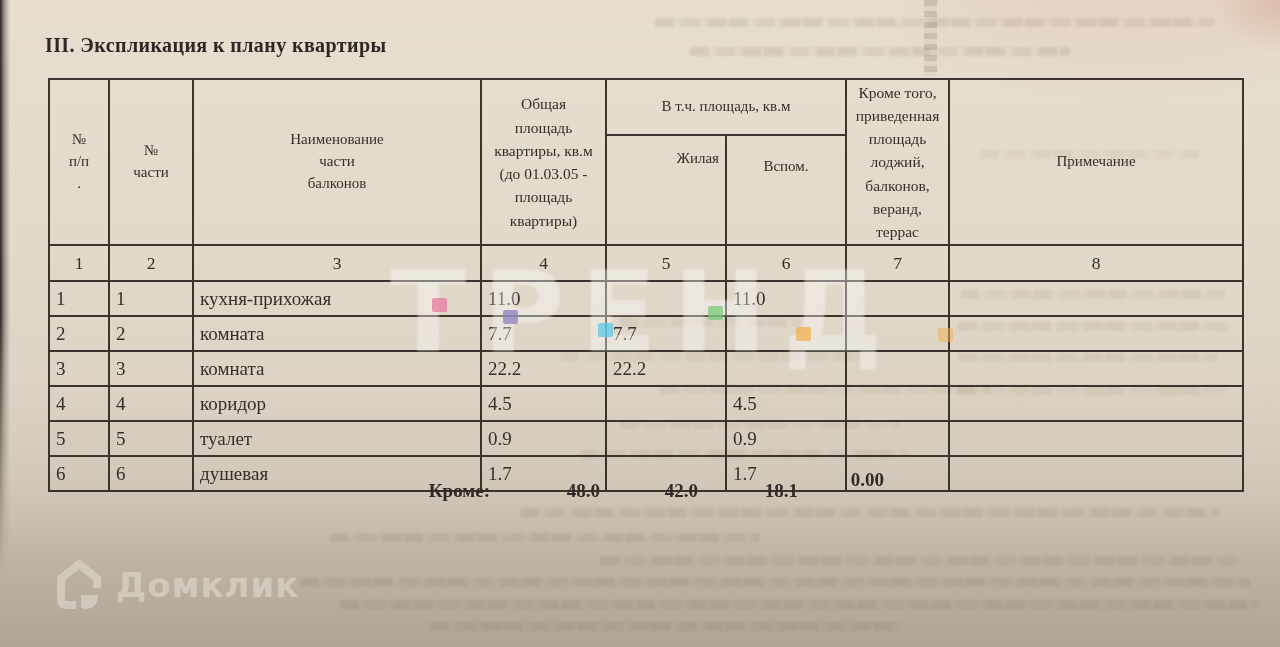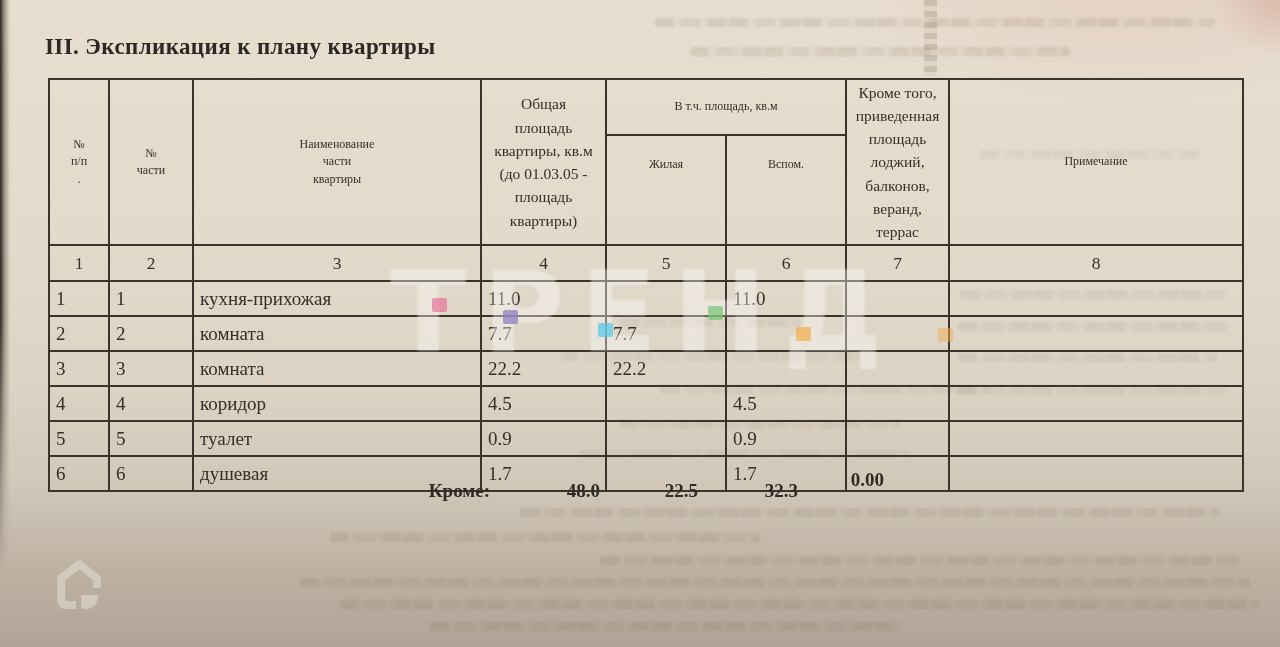--- a/index.html
+++ b/index.html
@@ -15,36 +15,36 @@
     background:linear-gradient(90deg, rgba(24,17,11,0.9), rgba(24,17,11,0.35) 45%, rgba(24,17,11,0));
     -webkit-mask-image:linear-gradient(180deg,#000 0%,#000 55%,transparent 100%);
     mask-image:linear-gradient(180deg,#000 0%,#000 55%,transparent 100%);
   }
   .corner-smudge{
     position:absolute;right:0;top:0;width:70px;height:55px;
     background:radial-gradient(ellipse at 100% 0%, rgba(190,110,100,0.28), rgba(190,110,100,0) 70%);
   }
   .title{
     position:absolute;left:45px;top:34px;
-    font-size:23px;font-weight:bold;color:#2c2824;letter-spacing:0.4px;
+    font-size:20px;font-weight:bold;color:#2c2824;letter-spacing:0.4px;
   }
   table.explication{
     position:absolute;left:48px;top:78px;width:1194px;
     border-collapse:collapse;table-layout:fixed;
     color:#33302a;
   }
   table.explication td, table.explication th{
     border:2px solid #3a342c;
     padding:0 6px;
     font-weight:normal;
     overflow:hidden;
   }
   .hdr{
     text-align:center;vertical-align:middle;
-    font-size:12px;line-height:1.45;
+    font-size:15px;line-height:1.45;
   }
   .pre{white-space:pre-line;}
   .hdr-small{font-size:15.5px;line-height:1.5;}
   .hdr-bottom td, .hdr-bottom th{border-bottom-width:3px;}
   .numrow td{
     height:34px;text-align:center;font-size:17.5px;
   }
   .datarow td{height:33px;font-size:19px;}
   .cell-left{text-align:left;padding-left:7px;}
   .cell-num{text-align:left;padding-right:7px;}
@@ -128,39 +128,39 @@
   </colgroup>
   <tbody>
     <tr class="hdr-bottom">
       <td class="hdr pre" rowspan="2" style="height:164px">№
 п/п
 .</td>
       <td class="hdr pre" rowspan="2">№
 части</td>
       <td class="hdr pre" rowspan="2">Наименование
 части
-квартиры</td>
+балконов</td>
       <td class="hdr pre hdr-small" rowspan="2">Общая
 площадь
 квартиры, кв.м
 (до 01.03.05 -
 площадь
 квартиры)</td>
       <td class="hdr" colspan="2" style="height:54px;border-bottom-width:2px;">В т.ч. площадь, кв.м</td>
       <td class="hdr pre hdr-small" rowspan="2">Кроме того,
 приведенная
 площадь
 лоджий,
 балконов,
 веранд,
 террас</td>
       <td class="hdr" rowspan="2">Примечание</td>
     </tr>
     <tr class="hdr-bottom">
-      <td class="hdr" style="vertical-align:top;padding-top:20px;">Жилая</td>
+      <td class="hdr" style="vertical-align:top;padding-top:12px;text-align:right;">Жилая</td>
       <td class="hdr" style="vertical-align:top;padding-top:20px;">Вспом.</td>
     </tr>
     <tr class="numrow">
       <td>1</td>
       <td>2</td>
       <td>3</td>
       <td>4</td>
       <td>5</td>
       <td>6</td>
       <td>7</td>
@@ -225,34 +225,35 @@
       <td class="cell-num">1.7</td>
       <td class="cell-num"></td>
       <td class="cell-left"></td>
     </tr>
   </tbody>
 </table>
 
 <div class="totals">
   <span style="left:370px;top:480px;width:120px;">Кроме:</span>
   <span style="left:500px;top:480px;width:100px;">48.0</span>
-  <span style="left:598px;top:480px;width:100px;">22.5</span>
-  <span style="left:698px;top:480px;width:100px;">32.3</span>
+  <span style="left:598px;top:480px;width:100px;">42.0</span>
+  <span style="left:698px;top:480px;width:100px;">18.1</span>
   <span style="left:784px;top:469px;width:100px;">0.00</span>
 </div>
 
 <div class="trend">ТРЕНД</div>
 
 <div class="sq" style="left:432px;top:298px;background:#e87aa0;"></div>
 <div class="sq" style="left:503px;top:310px;background:#8f7fc0;"></div>
 <div class="sq" style="left:598px;top:323px;background:#5bc8e8;"></div>
 <div class="sq" style="left:708px;top:306px;background:#7cc87a;"></div>
 <div class="sq" style="left:796px;top:327px;background:#f0b050;"></div>
 <div class="sq" style="left:938px;top:328px;background:#f0b050;opacity:.5;"></div>
 
 <div class="domclick">
   <span style="display:inline-block;width:54px;height:54px;">
     <svg width="54" height="54" viewBox="0 0 54 54">
       <path d="M45 30 L45 20.5 L27 6 L9 20.5 L9 41 Q9 47 15 47 L24 47" fill="none" stroke="rgba(216,209,197,0.85)" stroke-width="8" stroke-linejoin="round" stroke-linecap="butt"></path>
       <path d="M29 37 L46 37 Q46 51 32 51 Q29 51 29 47 Z" fill="rgba(216,209,197,0.85)"></path>
     </svg>
   </span>
+  <span class="label">Домклик</span>
 </div>
 
 </body></html>

